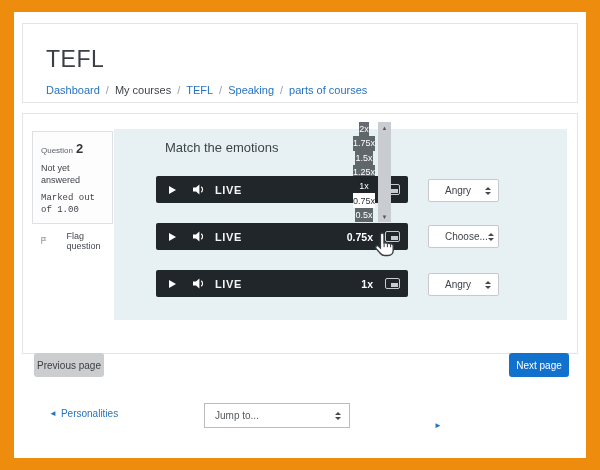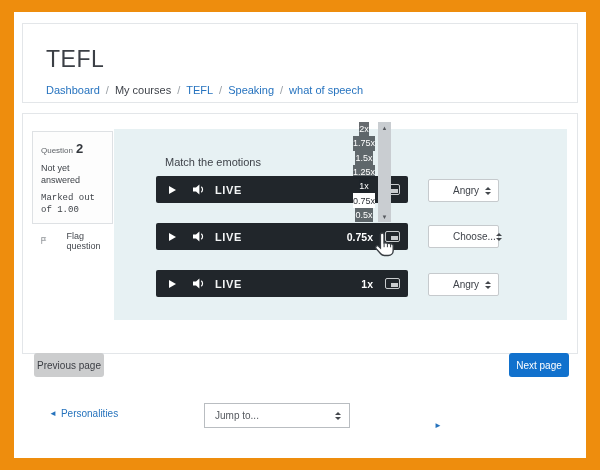--- a/index.html
+++ b/index.html
@@ -23,37 +23,37 @@
   .qbox { position:absolute; left:9px; top:17px; width:81px; height:93px; background:#fdfdfd; border:1px solid #dee1e4; padding:7px 8px; }
   .q-line1 { margin-bottom:5px; }
   .q-label { font-size:8px; color:#606469; }
   .q-num { font-size:13px; font-weight:bold; color:#33373d; margin-left:3px; }
   .q-status { font-size:9px; color:#3f4349; line-height:1.35; margin-bottom:6px; }
   .q-marks { font-size:9px; color:#3f4349; line-height:1.35; margin-bottom:14px;font-family:Liberation Mono, monospace; }
   .q-flag { font-size:9px; color:#45494f; display:flex; align-items:center; gap:20px; cursor:pointer; }
 
   
   .panel { position:absolute; left:91px; top:15px; width:453px; height:191px; background:#e7f1f3; }
-  .prompt { position:absolute; left:17px; top:27px; font-size:11px; color:#3f434a;padding-left:34px; }
+  .prompt { position:absolute; left:17px; top:11px; font-size:13px; color:#3f434a;padding-left:34px; }
 
   
   .player { position:absolute; left:42px; width:252px; height:27px; background:#21262b; border-radius:2px; display:flex; align-items:center; }
   .p1 { top:47px; } .p2 { top:94px; } .p3 { top:141px; }
   .play-btn { margin-left:9px; width:14px; display:flex; justify-content:center; cursor:pointer; }
   .play-tri { width:0; height:0; border-left:7px solid #fff; border-top:4.5px solid transparent; border-bottom:4.5px solid transparent; }
   .vol-btn { margin-left:12px; width:16px; display:flex; justify-content:center; cursor:pointer; }
   .live { margin-left:8px; font-size:11px; font-weight:bold; letter-spacing:.6px; color:#f2f4f5; }
   .spacer { flex:1; }
   .speed { font-size:10.5px; font-weight:bold; color:#fff; margin-right:12px; cursor:pointer; }
   .speed.covered { visibility:hidden; }
   .pip { width:15px; height:11px; border:1px solid #c9ccce; border-radius:2px; position:relative; margin-right:8px; cursor:pointer; }
   .pip-inner { position:absolute; right:1px; bottom:1px; width:7px; height:4.5px; background:#c9ccce; }
 
   
-  .answer { position:absolute; left:314px; width:71px; height:23px; background:#fff; border:1px solid #c6cacd; border-radius:2px; display:flex; align-items:center; padding:0 7px 0 24px; cursor:pointer; }
+  .answer { position:absolute; left:314px; width:71px; height:23px; background:#fff; border:1px solid #c6cacd; border-radius:2px; display:flex; align-items:center; padding:0 7px 0 16px; cursor:pointer; }
   .a1 { top:50px; } .a2 { top:96px; } .a3 { top:144px; }
   .answer .val { font-size:10px; color:#3f434a; flex:1; }
   .caret-col { display:flex; flex-direction:column; align-items:center; gap:2px; }
   .c-up { width:0; height:0; border-left:3px solid transparent; border-right:3px solid transparent; border-bottom:3.5px solid #44484d; }
   .c-dn { width:0; height:0; border-left:3px solid transparent; border-right:3px solid transparent; border-top:3.5px solid #44484d; }
 
   
   .speed-menu { position:absolute; left:350px; top:122px; width:41px; height:100px; display:flex; z-index:5; }
   .menu-items { width:28px; display:flex; flex-direction:column;align-items:center; }
   .menu-item { flex:1; background:rgba(30,35,41,0.675); color:#fff; font-size:9px; display:flex; align-items:center; justify-content:center; cursor:pointer; }
@@ -87,21 +87,21 @@
       <div class="page-title">TEFL</div>
       <div class="breadcrumb">
         <span class="bc-link">Dashboard</span>
         <span class="bc-sep">/</span>
         <span class="bc-plain">My courses</span>
         <span class="bc-sep">/</span>
         <span class="bc-link">TEFL</span>
         <span class="bc-sep">/</span>
         <span class="bc-link">Speaking</span>
         <span class="bc-sep">/</span>
-        <span class="bc-link">what of speech</span>
+        <span class="bc-link">parts of courses</span>
       </div>
     </div>
 
     <div class="card content-card">
 
       <div class="qbox">
         <div class="q-line1">
           <span class="q-label">Question</span><span class="q-num">2</span>
         </div>
         <div class="q-status">Not yet answered</div>

